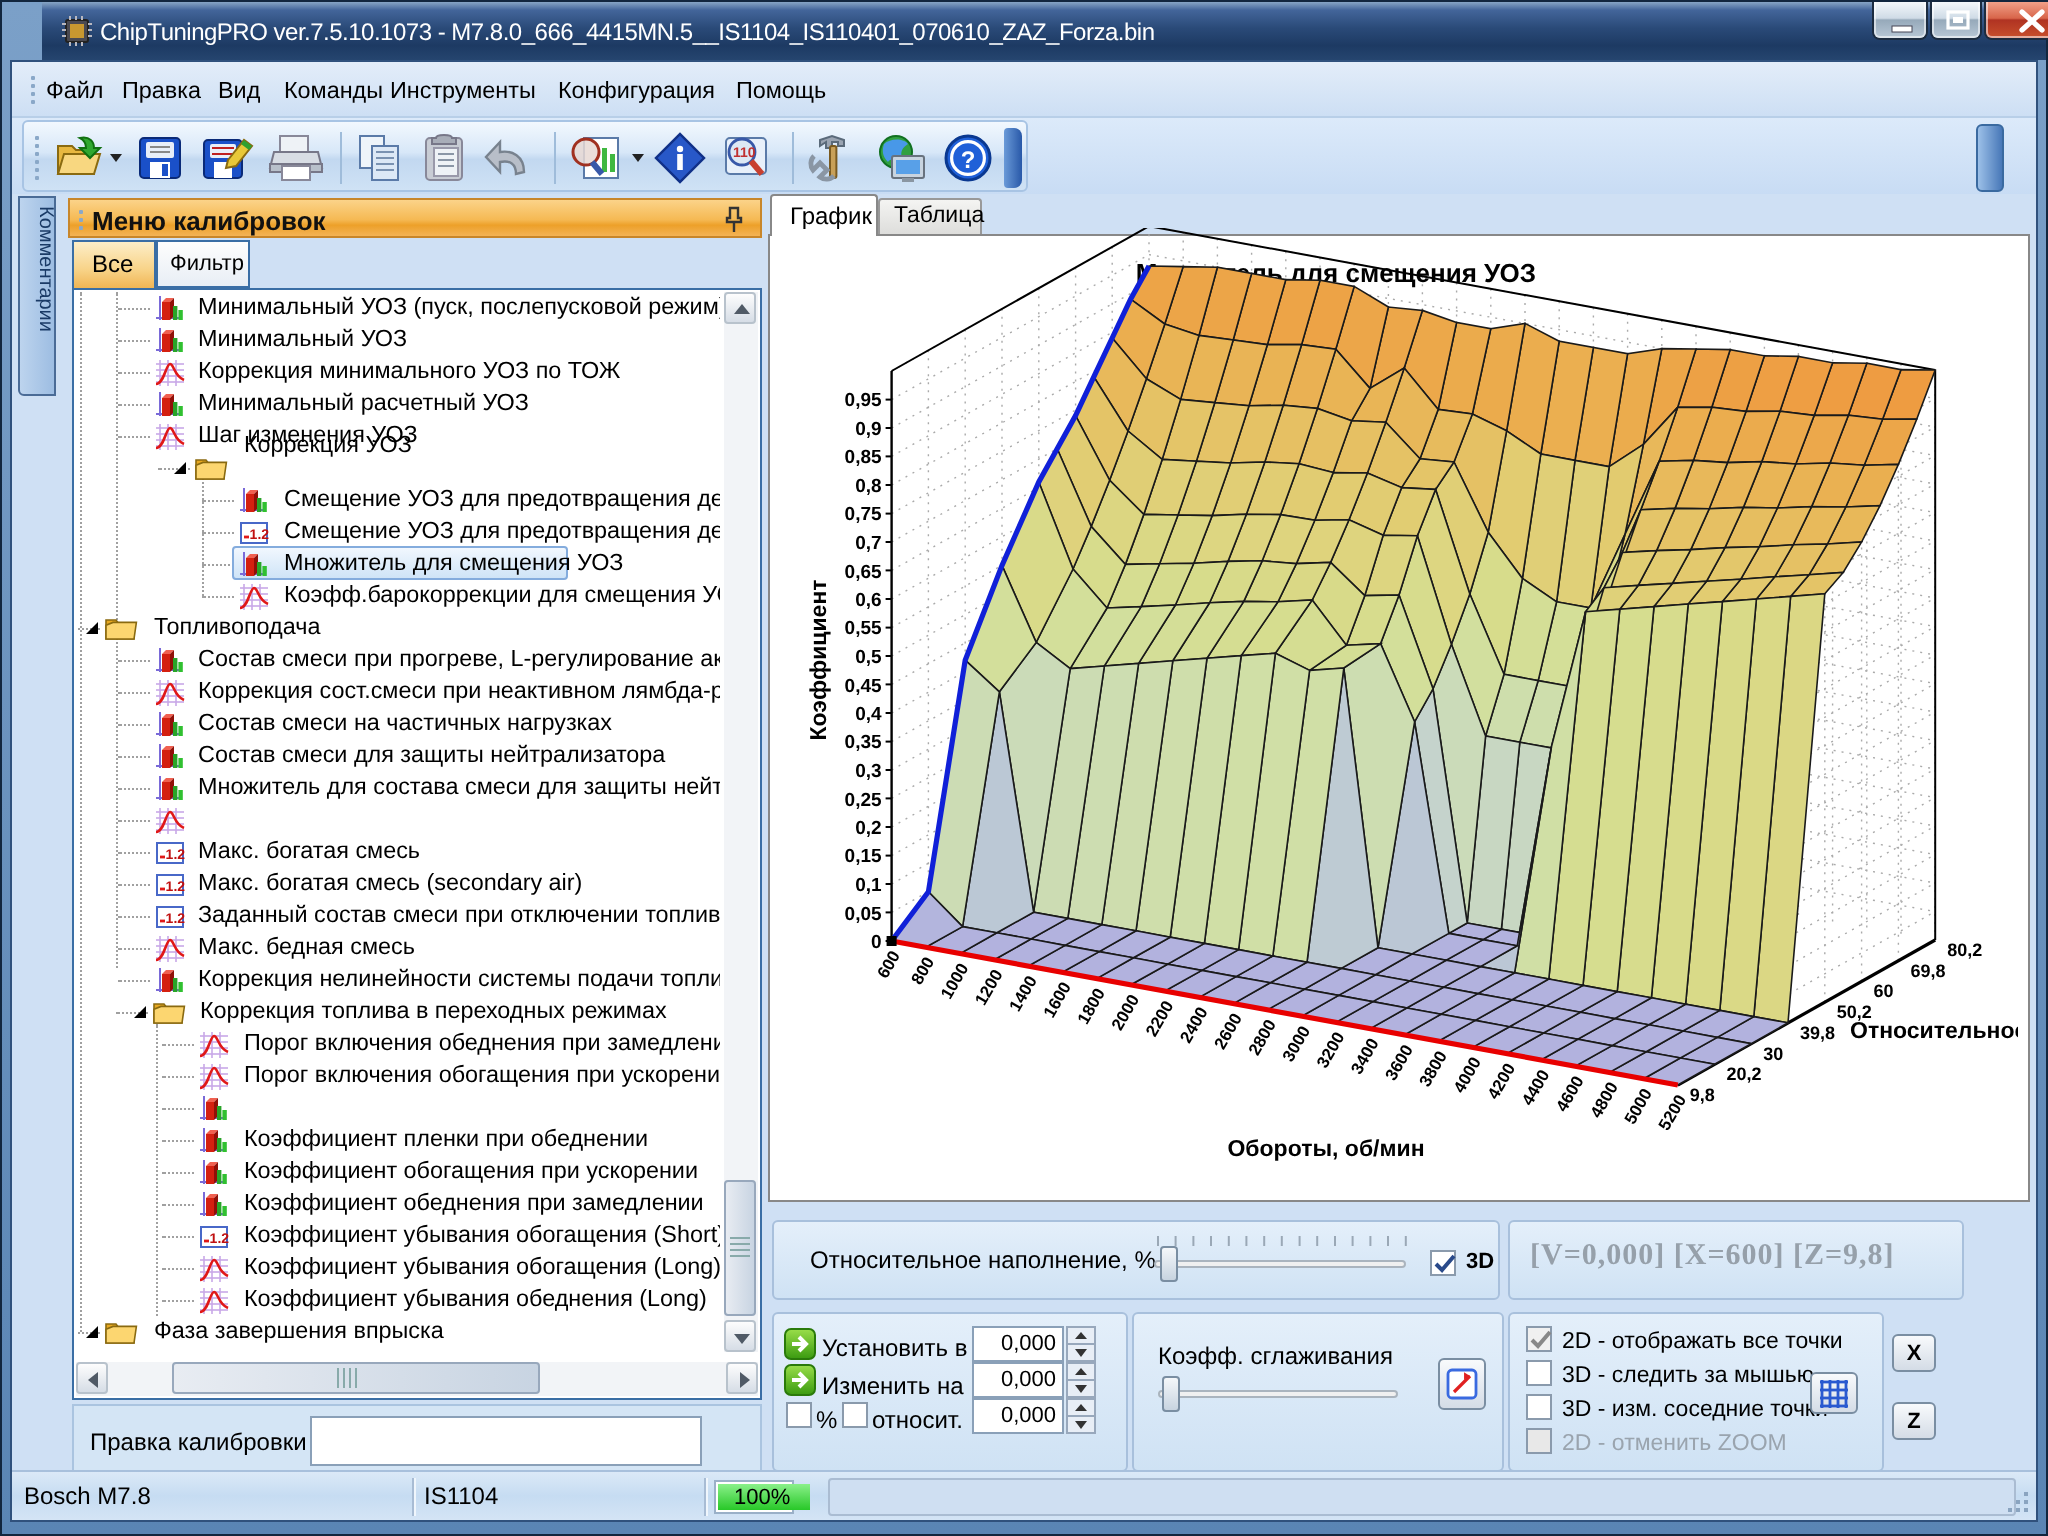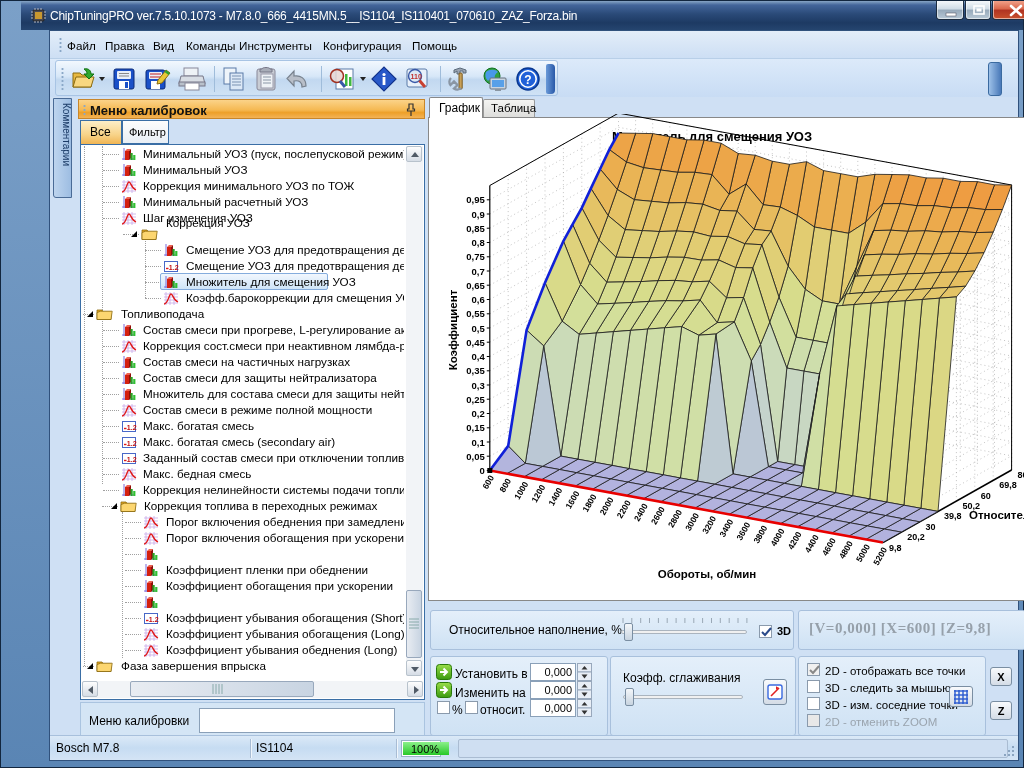--- a/index.html
+++ b/index.html
@@ -2,21 +2,21 @@
 <html><head><meta charset="utf-8"><style>
 * { margin:0; padding:0; box-sizing:border-box; }
 body { width:1024px; height:768px; overflow:hidden; position:relative;
   font-family:"Liberation Sans", sans-serif; background:#cfe0f4; }
 #frame { position:absolute; inset:0; border:1px solid #12263e;
   background:linear-gradient(180deg,#7ba0c8,#5a85b4); }
 #titlebar { position:absolute; left:1px; top:1px; right:1px; height:29px;
   background:linear-gradient(180deg,#87a5c5 0%, #43659a 14%, #2a4a78 45%, #1d3a63 75%, #25456f 100%);margin-left:20px; }
 #titletext { position:absolute; left:29px; top:8px; color:#fff; font-size:12px; letter-spacing:-0.25px; }
 #client { position:absolute; left:5px; top:30px; right:5px; bottom:7px;
-  background:#cfe0f4; border:1px solid #30517c;margin-left:44px; }
+  background:#cfe0f4; border:1px solid #30517c; }
 .wbtn { position:absolute; top:0px; height:19px; border:1px solid #1c2c40;
   border-top:none; border-radius:0 0 4px 4px; }
 .wbtn .sh { position:absolute; inset:0; border-radius:0 0 3px 3px;
   border:1px solid rgba(255,255,255,.55); border-top:none; }
 #bmin { left:915px; width:28px; background:linear-gradient(180deg,#f4f8fb 0%,#cfdbe6 45%,#96a9ba 50%,#b8c8d6 100%); }
 #bmax { left:944px; width:26px; background:linear-gradient(180deg,#f4f8fb 0%,#cfdbe6 45%,#96a9ba 50%,#b8c8d6 100%); }
 #bclose { left:971px; width:46px; background:linear-gradient(180deg,#f0a088 0%,#d8654a 45%,#b03322 50%,#c8502c 100%); }
 #menubar { position:absolute; left:0; top:0; width:100%; height:28px;
   background:linear-gradient(180deg,#e3edf9,#cddff4); border-bottom:1px solid #b8cfe8; }
 .mitem { position:absolute; top:8px; font-size:11.7px; color:#000; }
@@ -447,21 +447,20 @@
 <line x1="1" y1="3" x2="15" y2="3"></line>
                 <line x1="1" y1="6" x2="15" y2="6"></line>
 <line x1="1" y1="9" x2="15" y2="9"></line>
                 <line x1="1" y1="12" x2="15" y2="12"></line>
 <line x1="3" y1="1" x2="3" y2="14"></line>
                 <line x1="7" y1="1" x2="7" y2="14"></line>
 <line x1="11" y1="1" x2="11" y2="14"></line>
 </g>
 <path d="M1,13 C5,13 6,3 8,3 C10,3 10,9 15,11" fill="none" stroke="#e01818" stroke-width="1.3"></path>
 </svg></div>
-<div class="trow" style="left:58px;top:256px">Состав смеси в режиме полной мощности</div>
 <div class="tstub" style="left:21px;top:280px;width:16px"></div>
 <div class="ticon" style="left:39px;top:273px"><svg width="16" height="15" viewBox="0 0 16 15">
 <rect x="1.5" y="2.5" width="13" height="10" fill="#fff" stroke="#4868c8" stroke-width="1"></rect>
 <line x1="3" y1="9.5" x2="5.5" y2="9.5" stroke="#e01818" stroke-width="1.4"></line>
 <text x="5.8" y="10.5" font-size="7" font-weight="bold" fill="#c01010" font-family="Liberation Sans,sans-serif">1.2</text>
 </svg></div>
 <div class="trow" style="left:58px;top:272px">Макс. богатая смесь</div>
 <div class="tstub" style="left:21px;top:296px;width:16px"></div>
 <div class="ticon" style="left:39px;top:289px"><svg width="16" height="15" viewBox="0 0 16 15">
 <rect x="1.5" y="2.5" width="13" height="10" fill="#fff" stroke="#4868c8" stroke-width="1"></rect>
@@ -573,20 +572,21 @@
 <div class="tstub" style="left:43px;top:456px;width:16px"></div>
 <div class="ticon" style="left:61px;top:449px"><svg width="16" height="15" viewBox="0 0 16 15">
 <line x1="3" y1="1" x2="3" y2="13" stroke="#7a6ad8" stroke-width="1"></line>
 <line x1="1" y1="12" x2="13" y2="12" stroke="#7a6ad8" stroke-width="1"></line>
 <rect x="4" y="4" width="4" height="9" fill="#d42010"></rect>
 <polygon points="4,4 6,2 10,2 8,4" fill="#f06050"></polygon>
 <polygon points="8,4 10,2 10,11 8,13" fill="#901008"></polygon>
 <rect x="9.5" y="6" width="2.2" height="7" fill="#28a428"></rect>
 <rect x="12.2" y="8" width="2.2" height="5" fill="#30c030"></rect>
 </svg></div>
+<div class="trow" style="left:81px;top:448px">Коэффициент обеднения при замедлении</div>
 <div class="tstub" style="left:43px;top:472px;width:16px"></div>
 <div class="ticon" style="left:61px;top:465px"><svg width="16" height="15" viewBox="0 0 16 15">
 <rect x="1.5" y="2.5" width="13" height="10" fill="#fff" stroke="#4868c8" stroke-width="1"></rect>
 <line x1="3" y1="9.5" x2="5.5" y2="9.5" stroke="#e01818" stroke-width="1.4"></line>
 <text x="5.8" y="10.5" font-size="7" font-weight="bold" fill="#c01010" font-family="Liberation Sans,sans-serif">1.2</text>
 </svg></div>
 <div class="trow" style="left:81px;top:464px">Коэффициент убывания обогащения (Short)</div>
 <div class="tstub" style="left:43px;top:488px;width:16px"></div>
 <div class="ticon" style="left:61px;top:481px"><svg width="16" height="15" viewBox="0 0 16 15">
 <g stroke="#c8a8e8" stroke-width="0.8">
@@ -654,21 +654,21 @@
             <g stroke="#8aa">
      <line x1="1" y1="0" x2="1" y2="10"></line>
               <line x1="4" y1="0" x2="4" y2="10"></line>
               <line x1="7" y1="0" x2="7" y2="10"></line>
               <line x1="10" y1="0" x2="10" y2="10"></line>
             </g>
           </svg>
    </div>
   </div>
   <div id="search">
-        <span>Меню калибровки</span>
+        <span>Правка калибровки</span>
         <input style="">
       </div>
  </div>
  <div id="rtabG">График</div>
  <div id="rtabT">Таблица</div>
  <div id="chartpanel"></div>
  <svg width="626" height="486" viewBox="383 114 626 486" style="position:absolute;left:377px;top:83px;z-index:5" font-family="Liberation Sans, sans-serif">
       <line x1="574.5" y1="398.1" x2="574.5" y2="113.1" stroke="#aaaaaa" stroke-width="0.7" stroke-dasharray="1,3"></line>
 <line x1="591.6" y1="401.2" x2="591.6" y2="116.2" stroke="#aaaaaa" stroke-width="0.7" stroke-dasharray="1,3"></line>
 <line x1="608.7" y1="404.3" x2="608.7" y2="119.3" stroke="#aaaaaa" stroke-width="0.7" stroke-dasharray="1,3"></line>

